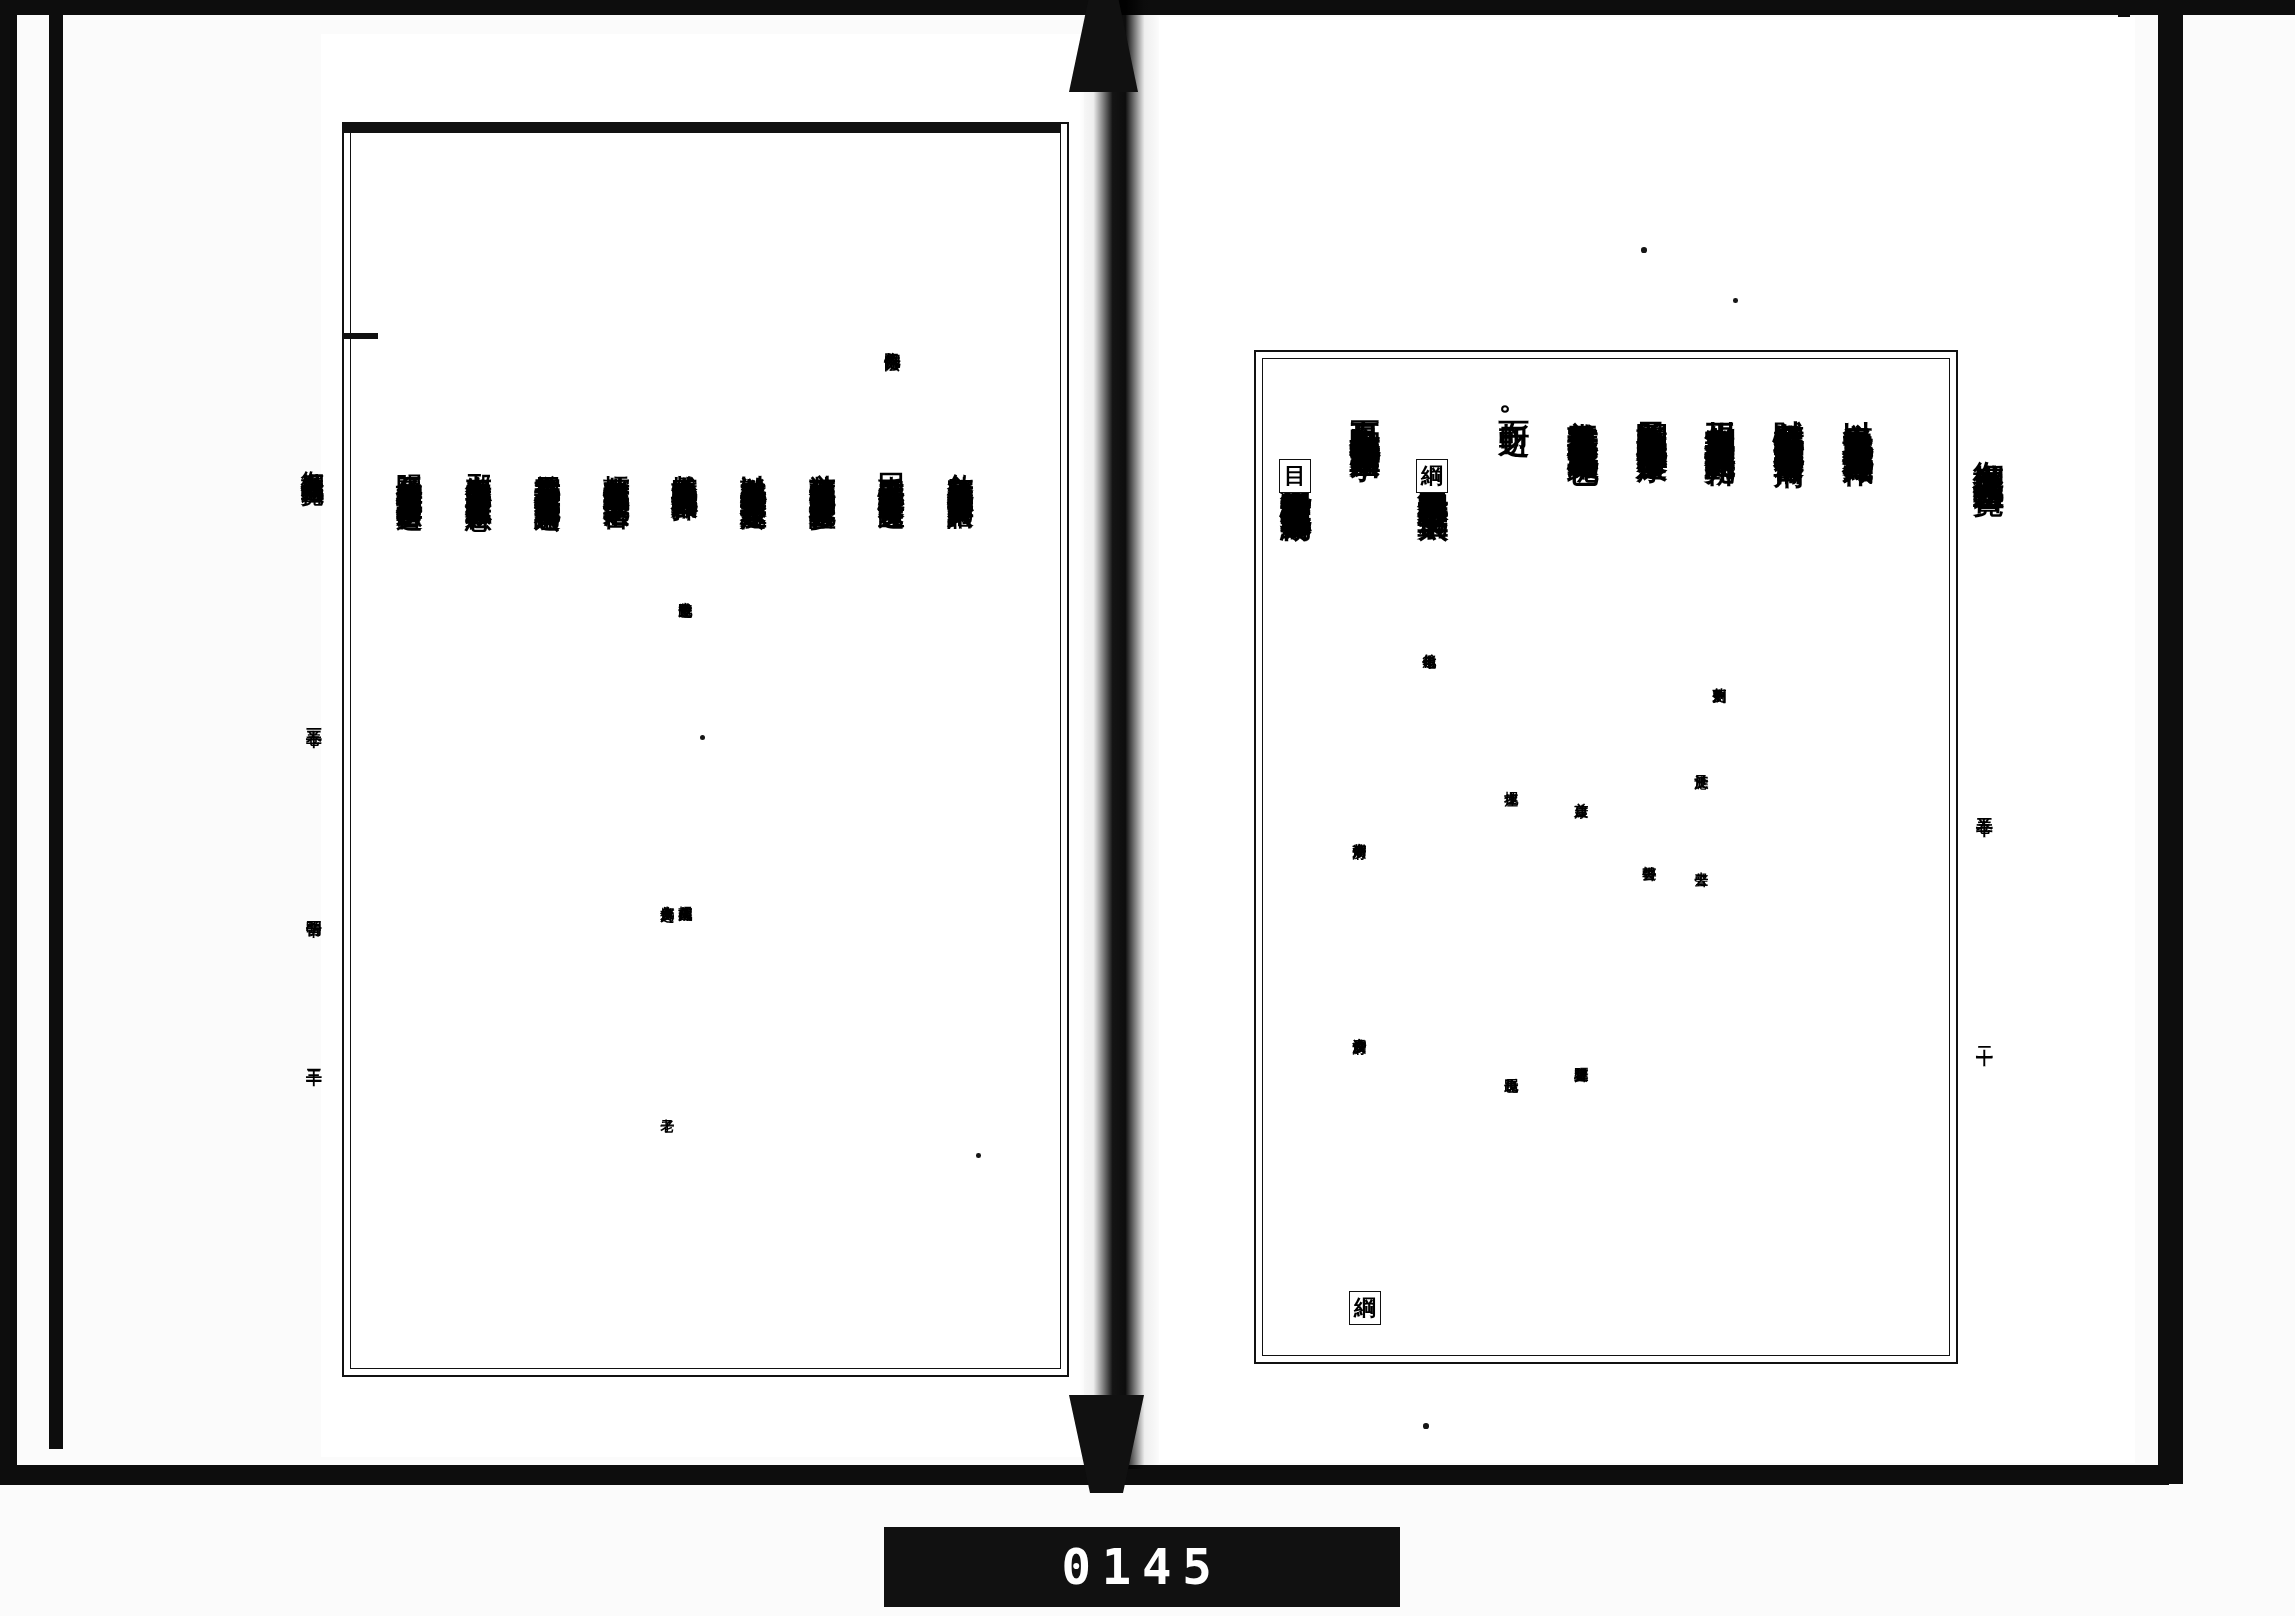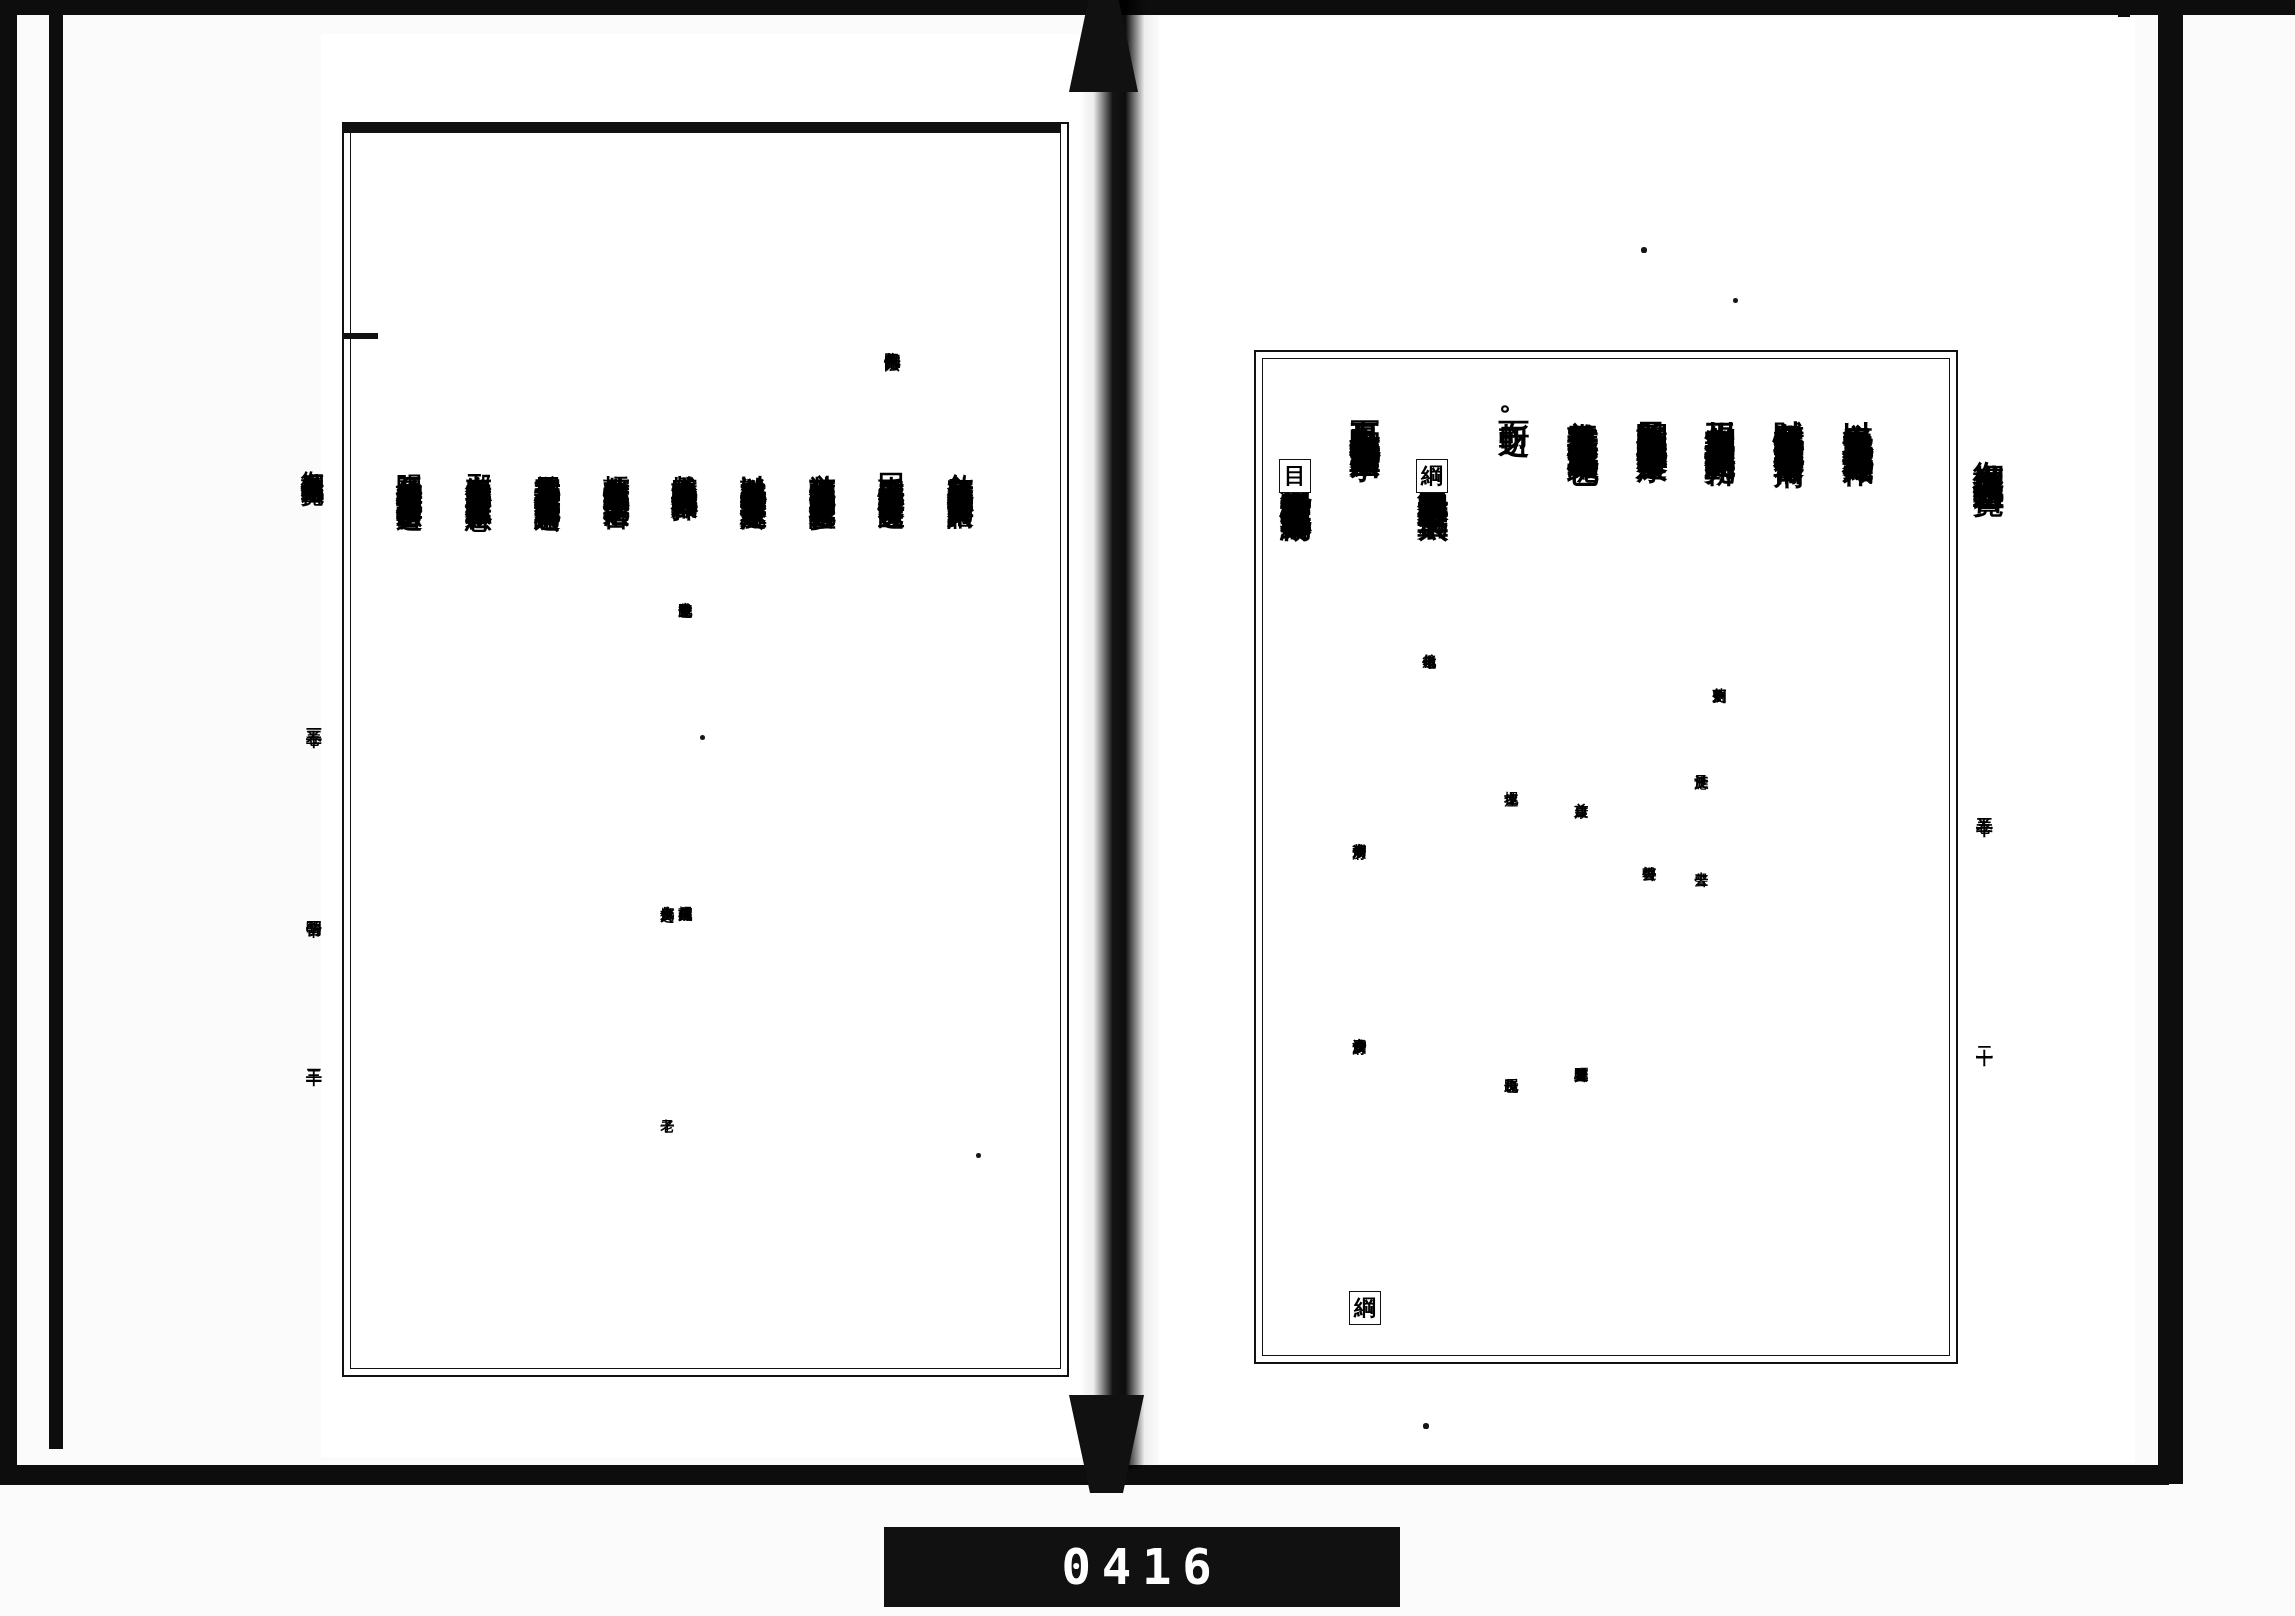--- a/index.html
+++ b/index.html
@@ -304,17 +304,17 @@
   <div class="note2" style="left:660px; top:895px; height:195px;">作今人擲之爲</div>
   <div class="note2" style="left:660px; top:1108px; height:86px;">老子</div>
 
   <div class="speck" style="left:1641px; top:247px; width:5.7px; height:5.7px;"></div>
   <div class="speck" style="left:1733px; top:298px; width:4.6px;  height:4.6px;"></div>
   <div class="speck" style="left:700px; top:735px; width:5.2px; height:5.2px;"></div>
   <div class="speck" style="left:976px; top:1153px; width:4.6px; height:4.6px;"></div>
   <div class="speck" style="left:1423px; top:1423px; width:5.7px;height:5.7px;"></div>
 
   <div class="filmstrip">
-    <div class="digits">0416</div>
+    <div class="digits">0145</div>
   </div>
 
 </div>
 
 
 </body></html>

